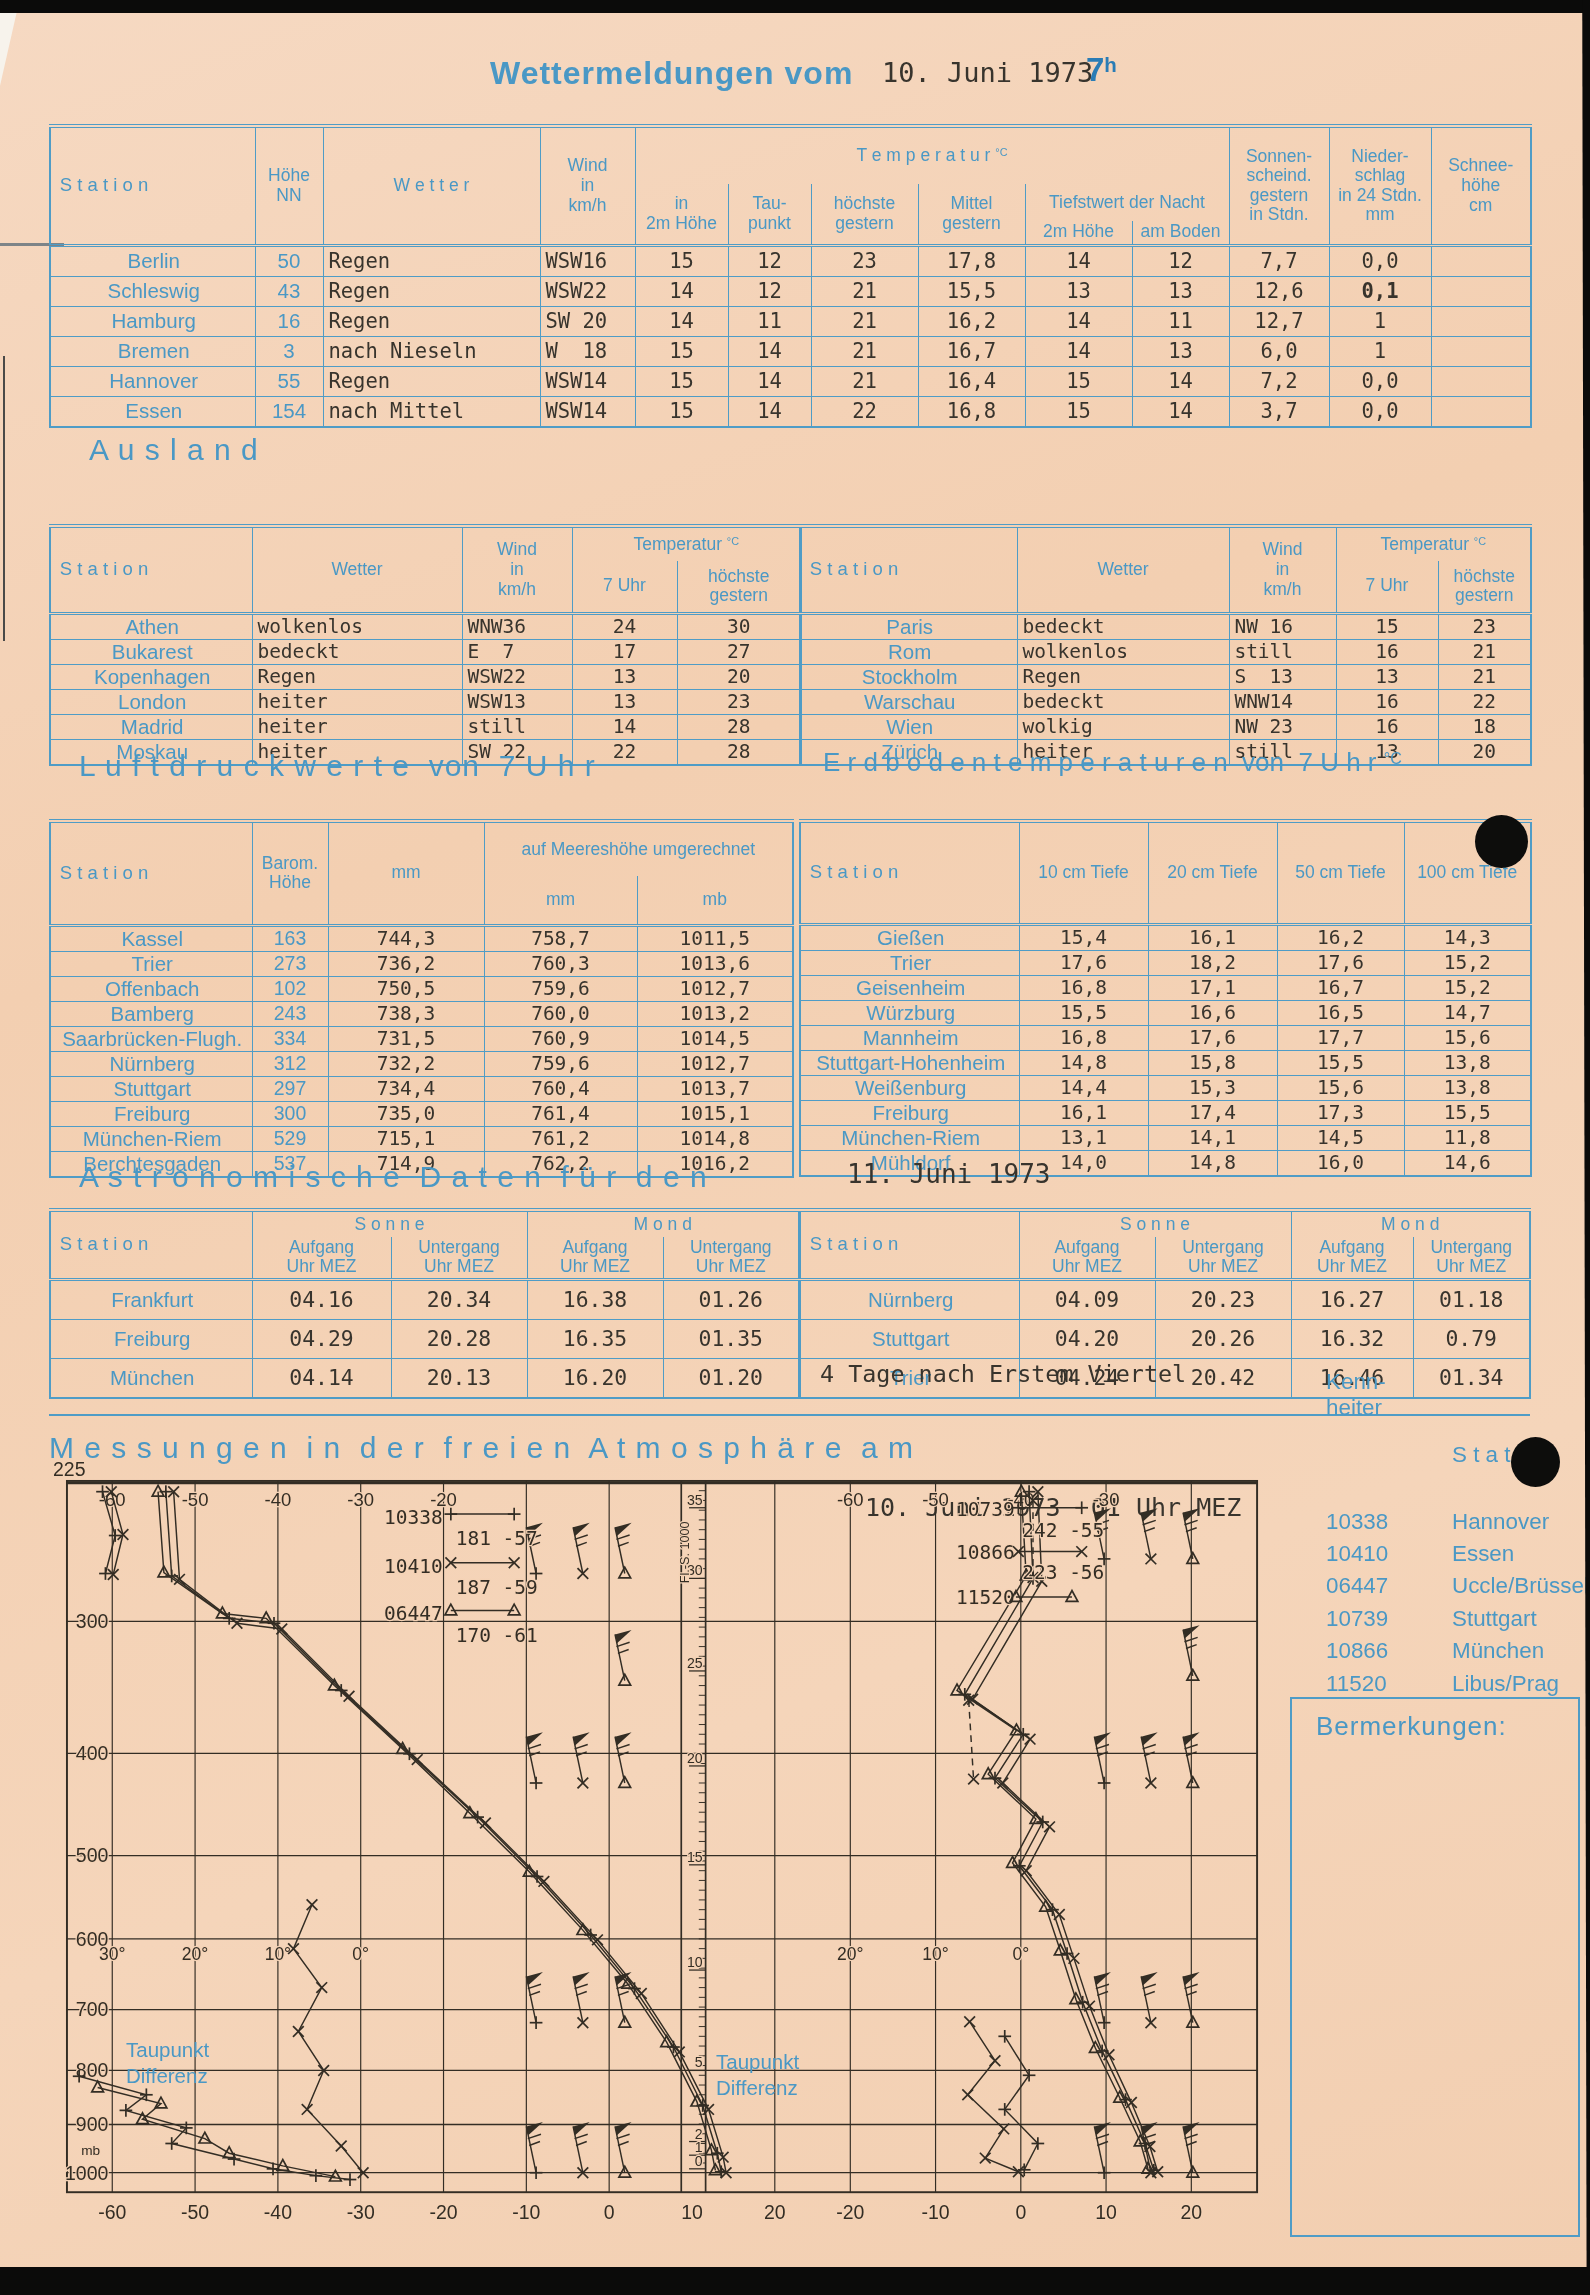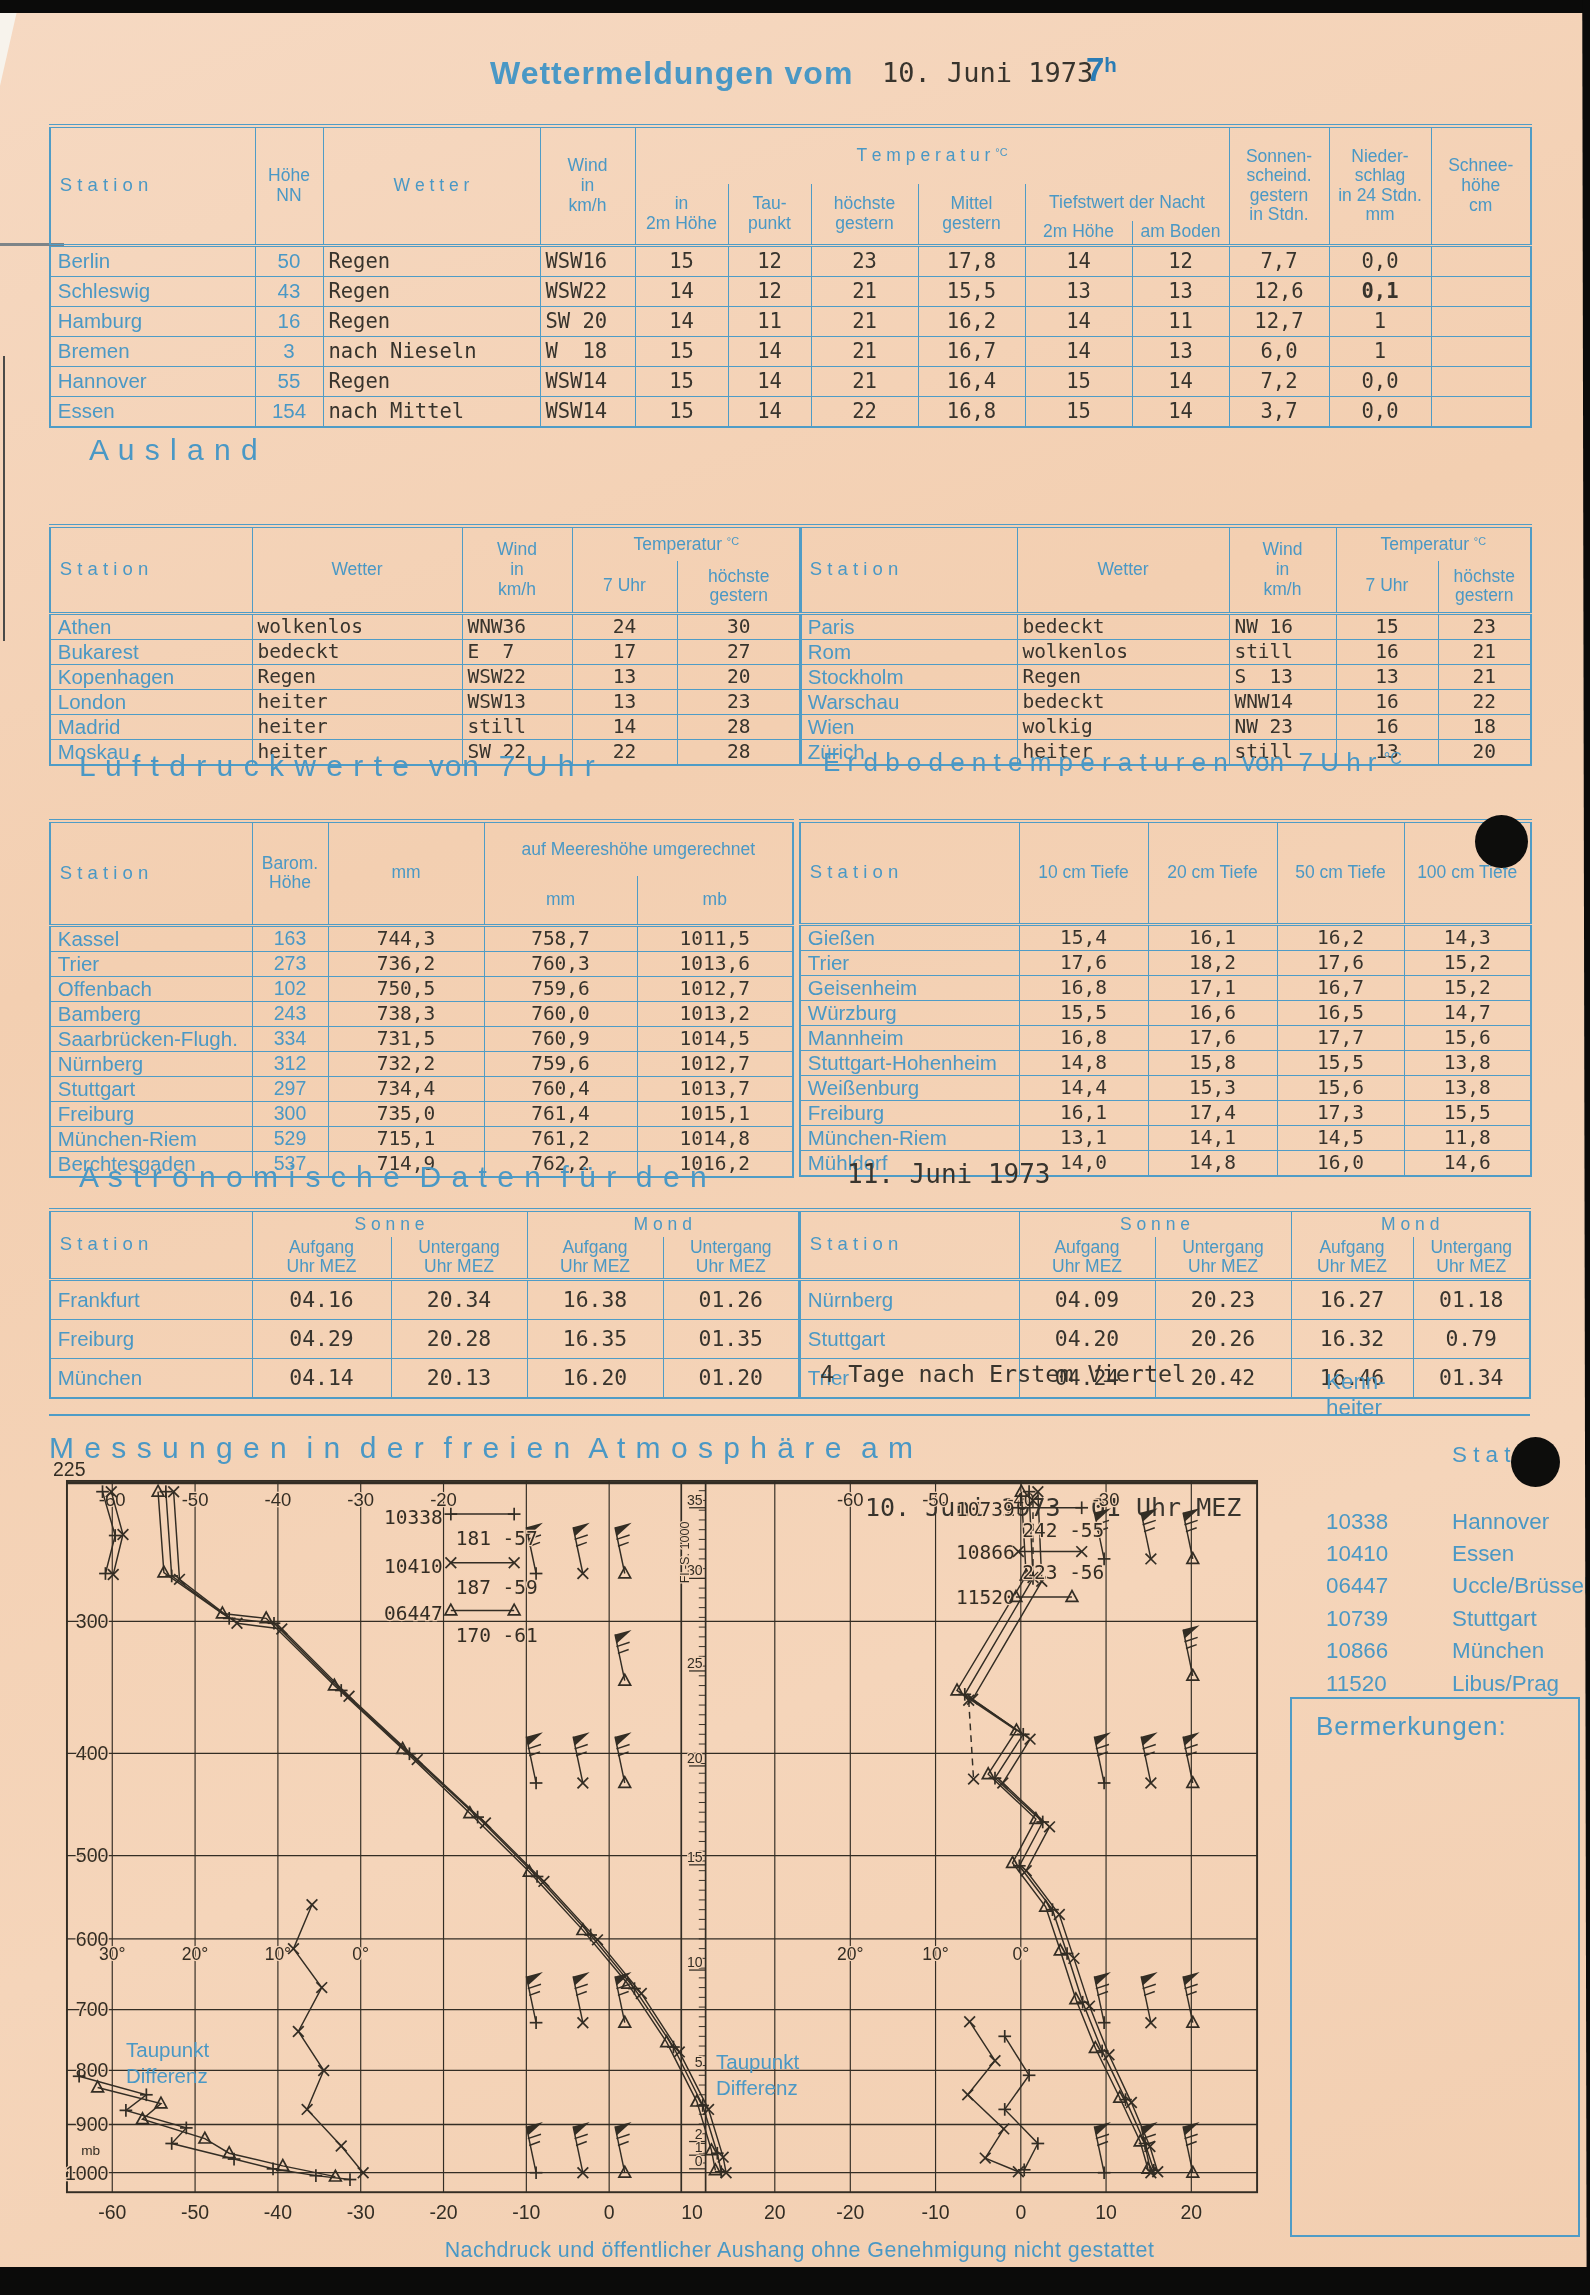--- a/index.html
+++ b/index.html
@@ -30,21 +30,21 @@
   table.tbl th,table.tbl td{border:1.5px solid var(--line);padding:0 4.9px;overflow:visible;}
   table.tbl{border:2.9px solid var(--line);border-top:4.4px double var(--line);}
   table.tbl thead{border-bottom:3.4px double var(--line);}
   table.tbl th{color:var(--blue);font-weight:normal;font-size:17.5px;line-height:1.12;
     white-space:pre-line;text-align:center;vertical-align:middle;}
   table.tbl th.hstn{text-align:left;padding-left:8.8px;font-size:18.5px;}
   table.tbl th.grp{border-bottom:none;}
   table.tbl tr.subrow th{border-top:none;}
   table.tbl td{font-family:"DejaVu Sans Mono",monospace;font-size:20.5px;color:var(--ink);
     text-align:center;vertical-align:middle;white-space:pre;}
-  table.tbl td.stn{font-family:"Liberation Sans",sans-serif;color:var(--blue);text-align:left;
+  table.tbl td.stn{font-family:"Liberation Sans",sans-serif;color:var(--blue);text-align:center;
     padding-left:6.8px;font-size:20.5px;}
   table.tbl td.hoe{font-family:"Liberation Sans",sans-serif;color:var(--blue);}
   table.tbl td.wet,table.tbl td.wnd{text-align:left;}
   table.tbl td.b{font-weight:bold;}
   .t1 tbody td{height:29px;}
   .t2 tbody td{height:19.5px;font-size:19.5px;}
   .t3 tbody td{height:21px;font-size:19.5px;}
   .t4 tbody td{height:38px;font-size:21.4px;}
 
   
@@ -1254,18 +1254,17 @@
       <div class="leg" style="left: 1326px; top: 1671px;">11520</div>
       <div class="leg" style="left: 1452px; top: 1671px;">Libus/Prag</div>
     </div>
 
   <div class="bembox" style="left:1290px;top:1697px;width:286px;height:536px;"></div>
   <div class="bemlabel" style="left:1316px;top:1711px;">Bermerkungen:</div>
 
   <div class="hole" style="left:1475px;top:815px;width:53px;height:53px;"></div>
   <div class="hole" style="left:1511px;top:1437px;width:49px;height:50px;"></div>
 
-  <div class="footer" style="left:429px;top:2238px;width:741px;">Nachdruck und öffentlicher Aushang ohne Genehmigung nicht gestattet</div>
 
   <div class="edge-right"></div>
   <div class="edge-bottom"></div>
 </div>
 
 
 </body></html>

